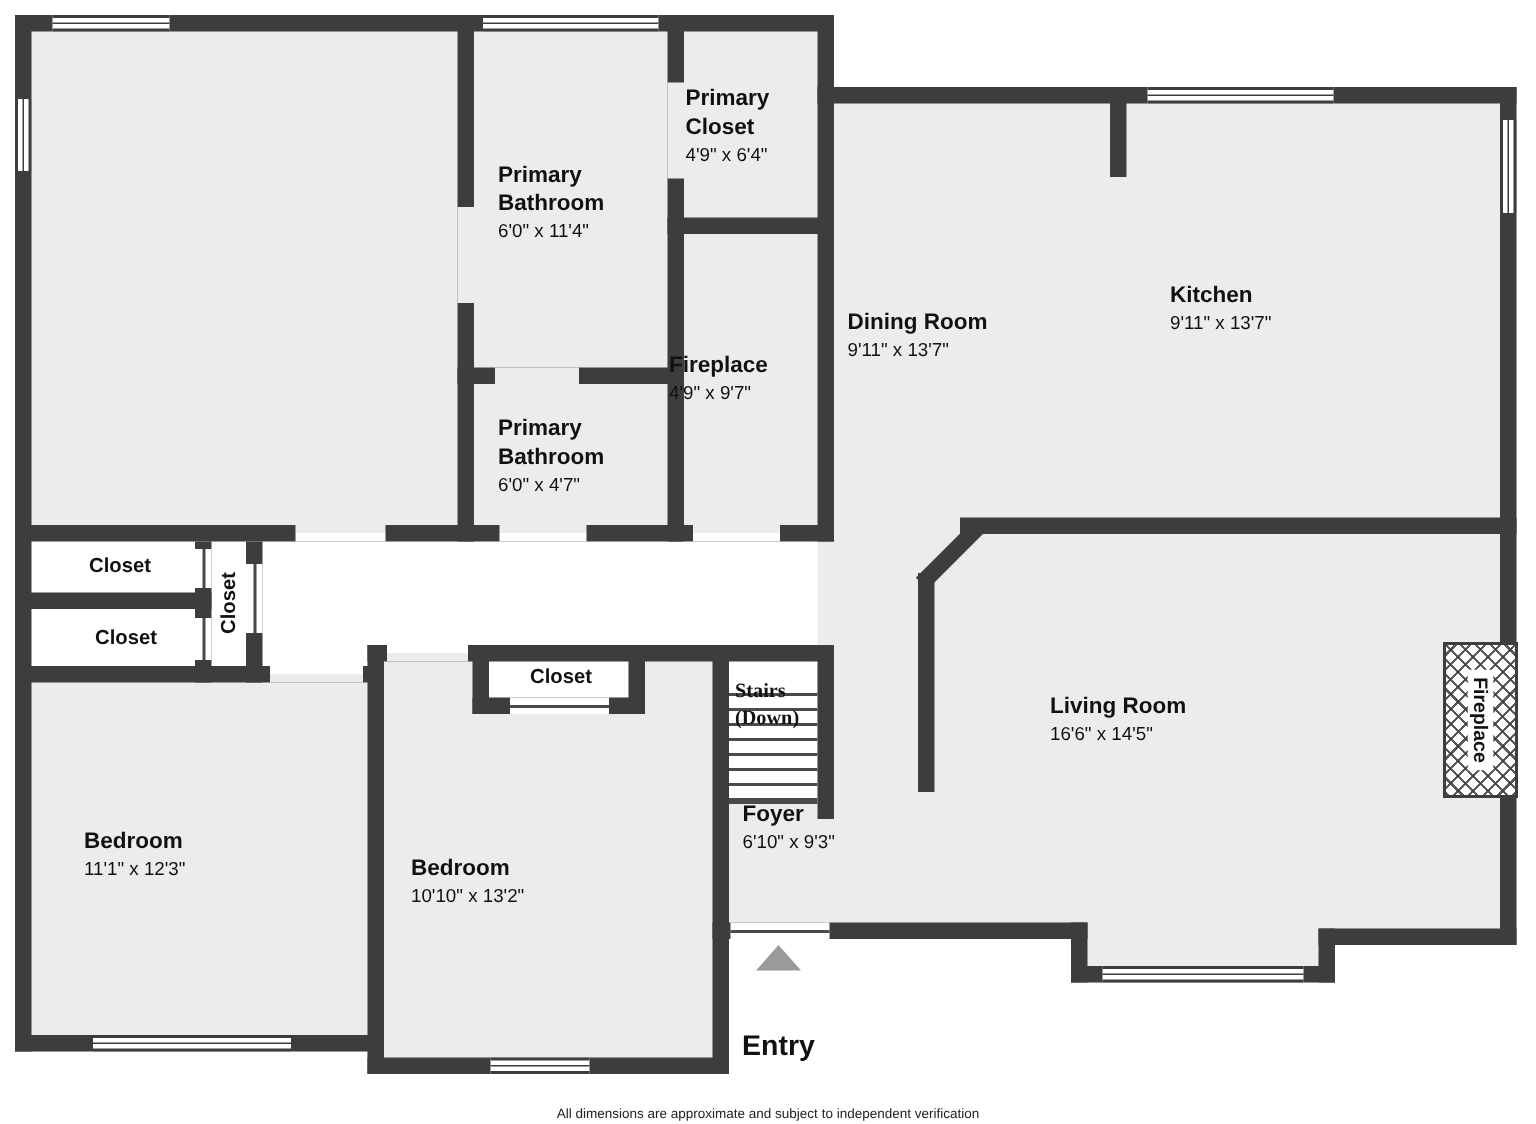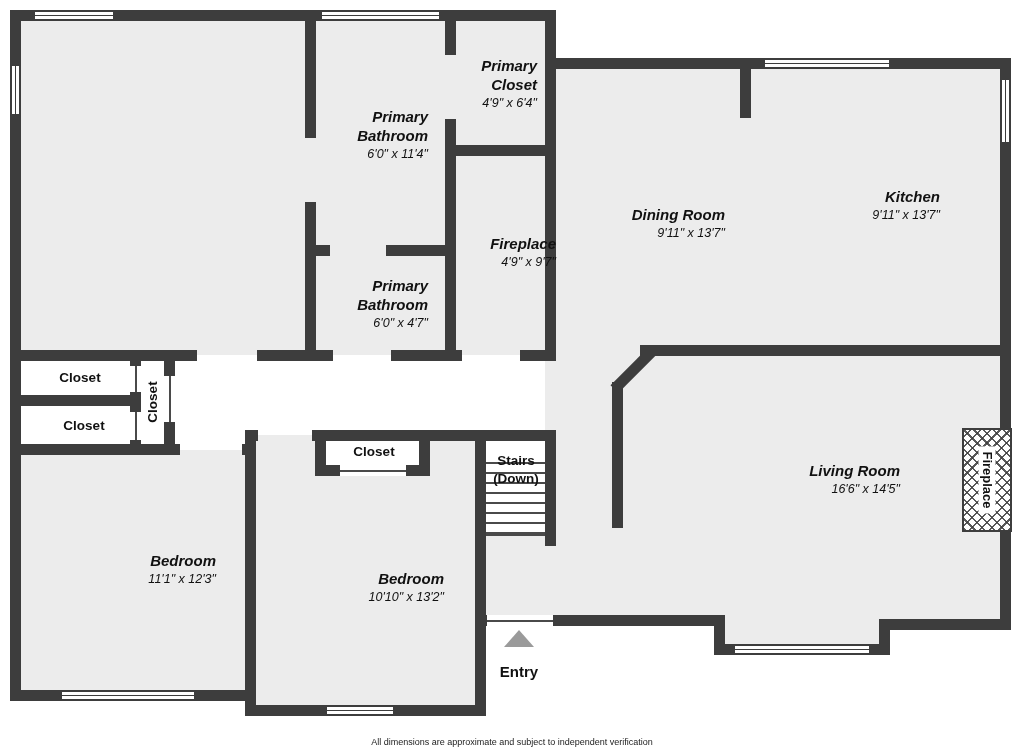--- a/index.html
+++ b/index.html
@@ -14,25 +14,25 @@
   .gap-room{background:#ececec;}
   .door-v{background:#ffffff;}
   .door-v::after{content:"";position:absolute;top:0;bottom:0;left:50%;width:2px;margin-left:-1px;background:#4a4a4a;}
   .door-h{background:#ffffff;}
   .door-h::after{content:"";position:absolute;left:0;right:0;top:50%;height:2px;margin-top:-1px;background:#4a4a4a;}
   .window-h{background:#fff;border-top:2px solid #3d3d3d;border-bottom:2px solid #3d3d3d;}
   .window-h::after{content:"";position:absolute;left:0;right:0;top:50%;height:1px;margin-top:-0.5px;background:#3d3d3d;}
   .window-v{background:#fff;border-left:2px solid #3d3d3d;border-right:2px solid #3d3d3d;}
   .window-v::after{content:"";position:absolute;top:0;bottom:0;left:50%;width:1px;margin-left:-0.5px;background:#3d3d3d;}
   .treads{background:repeating-linear-gradient(to bottom,#4a4a4a 0 2px,transparent 2px 10px);}
-  .room-label{position:absolute;transform:translateX(-50%);text-align:right;color:#111;font-style:italic;}
+  .room-label{position:absolute;transform:translateX(-50%);text-align:left;color:#111;}
   .room-name{font-size:15px;font-weight:bold;line-height:1.25;}
   .room-dims{font-size:12.5px;line-height:1.35;}
   .small-label{position:absolute;transform:translate(-50%,-50%);font-weight:bold;font-size:13.5px;color:#111;white-space:nowrap;}
-  .small-label.wrap{white-space:normal;text-align:center;line-height:1.35;}
+  .small-label.wrap{white-space:normal;text-align:left;line-height:1.35;font-family:Liberation Serif, serif;}
   .vertical-label{transform:translate(-50%,-50%) rotate(-90deg);}
   .fireplace{border:2px solid #3d3d3d;background:
       repeating-linear-gradient(45deg,rgba(61,61,61,.85) 0 1.5px,transparent 1.5px 7px),
       repeating-linear-gradient(-45deg,rgba(61,61,61,.85) 0 1.5px,transparent 1.5px 7px),#fff;}
   .fireplace-text{position:absolute;left:50%;top:50%;transform:translate(-50%,-50%) rotate(90deg);
       background:#fff;padding:1px 5px;font-weight:bold;font-size:13px;color:#111;white-space:nowrap;}
   .entry-arrow{position:absolute;width:0;height:0;border-left:15px solid transparent;
       border-right:15px solid transparent;border-bottom:17px solid #9a9a9a;}
   .footer{position:absolute;left:0;right:0;top:737px;text-align:center;font-size:9px;color:#222;}
 </style>
@@ -144,31 +144,35 @@
     <div class="room-dims">9'11" x 13'7"</div>
   </div>
   <div class="room-label" style="left:860px;top:188px;width:160px">
     <div class="room-name">Kitchen</div>
     <div class="room-dims">9'11" x 13'7"</div>
   </div>
   <div class="room-label" style="left:800px;top:462px;width:200px">
     <div class="room-name">Living Room</div>
     <div class="room-dims">16'6" x 14'5"</div>
   </div>
+  <div class="room-label" style="left:560px;top:534px;width:130px">
+    <div class="room-name">Foyer</div>
+    <div class="room-dims">6'10" x 9'3"</div>
+  </div>
   <div class="room-label" style="left:136px;top:552px;width:160px">
     <div class="room-name">Bedroom</div>
     <div class="room-dims">11'1" x 12'3"</div>
   </div>
   <div class="room-label" style="left:359px;top:570px;width:170px">
     <div class="room-name">Bedroom</div>
     <div class="room-dims">10'10" x 13'2"</div>
   </div>
 
   <div class="small-label" style="left:80px;top:377px">Closet</div>
   <div class="small-label" style="left:84px;top:425px">Closet</div>
   <div class="small-label vertical-label" style="left:152px;top:402px">Closet</div>
   <div class="small-label" style="left:374px;top:451px">Closet</div>
   <div class="small-label wrap" style="left:516px;top:470px;width:52px">Stairs (Down)</div>
-  <div class="small-label" style="left:519px;top:671px;font-size:15px">Entry</div>
+  <div class="small-label" style="left:519px;top:698px;font-size:19px">Entry</div>
 
   <div class="footer">All dimensions are approximate and subject to independent verification</div>
 
 </div>
 
 </body></html>

